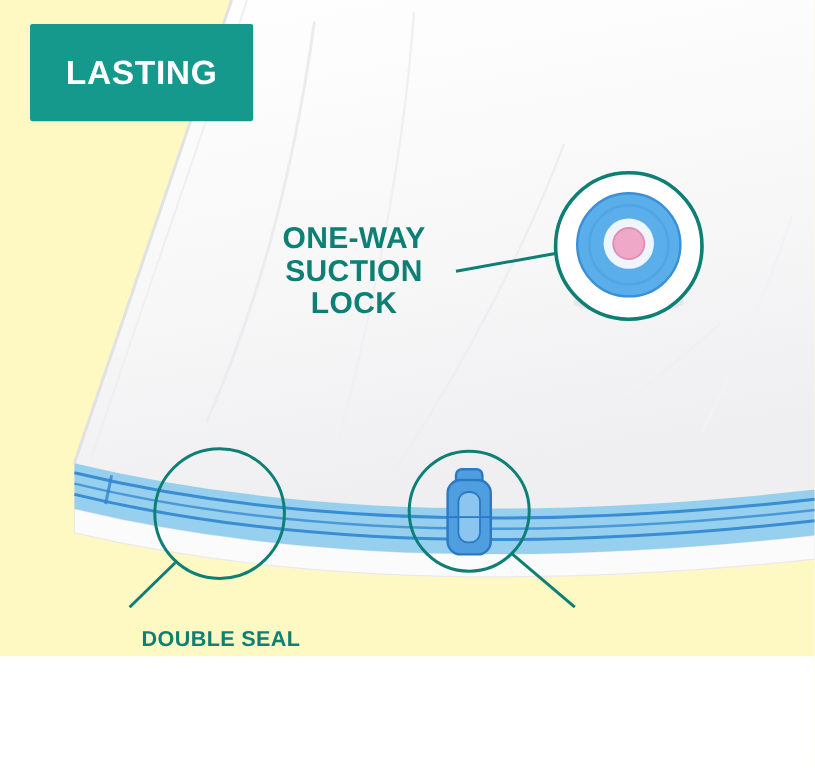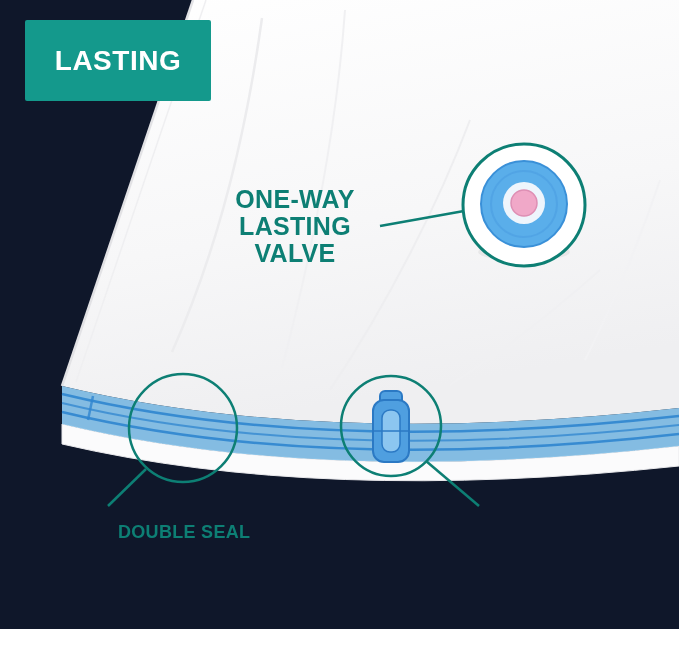--- a/index.html
+++ b/index.html
@@ -1,17 +1,17 @@
 <!DOCTYPE html>
 <html><head>
 <meta charset="utf-8">
 <style>
   html,body{margin:0;padding:0;background:#ffffff;}
   .stage{
-    position:relative;width:679px;height:629px;overflow:hidden;background:#0f172a;
+    position:relative;width:679px;height:547px;overflow:hidden;background:#fef9c3;
     font-family:"Liberation Sans", sans-serif;
   }
   .stage svg.scene{position:absolute;left:0;top:0;}
   .badge{
     position:absolute;left:25px;top:20px;width:186px;height:81px;
     background:#14998c;color:#ffffff;text-align:center;
     display:flex;flex-direction:column;justify-content:center;
     font-weight:bold;font-size:28px;line-height:36px;letter-spacing:0.5px;
     border-radius:2px;
   }
@@ -110,18 +110,18 @@
       <line x1="426" y1="461" x2="479" y2="506"></line>
     </g>
   </svg>
 
   <div class="badge">
     <div>LASTING</div>
   </div>
 
   <div class="label valve-label">
     <div>ONE-WAY</div>
-    <div>LASTING VALVE</div>
+    <div>SUCTION LOCK</div>
   </div>
   <div class="label seal-label">DOUBLE SEAL</div>
 
 
 </div>
 
 </body></html>

